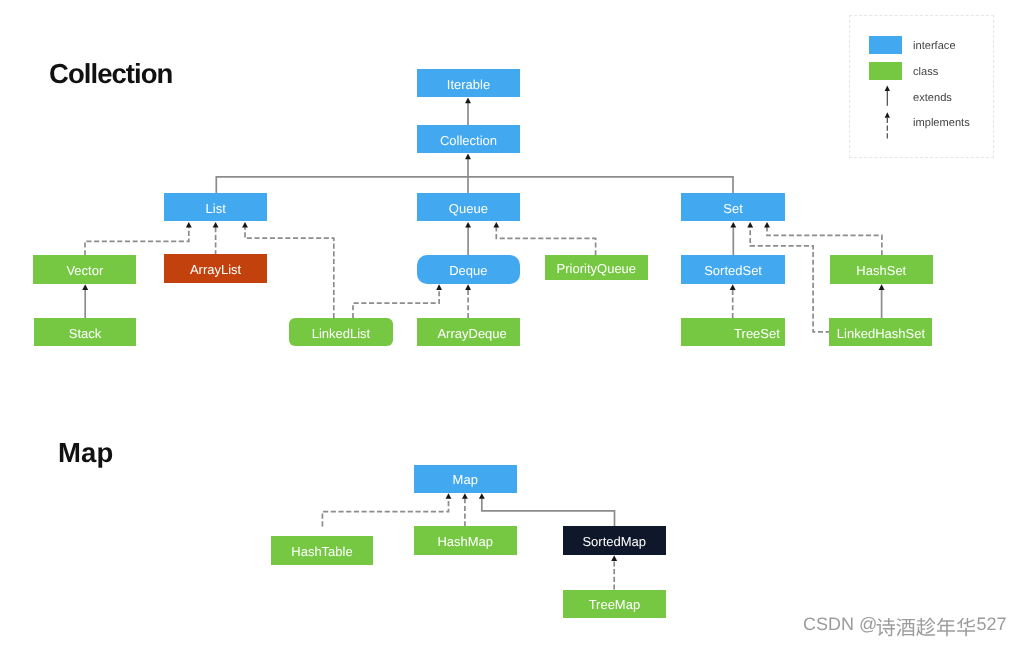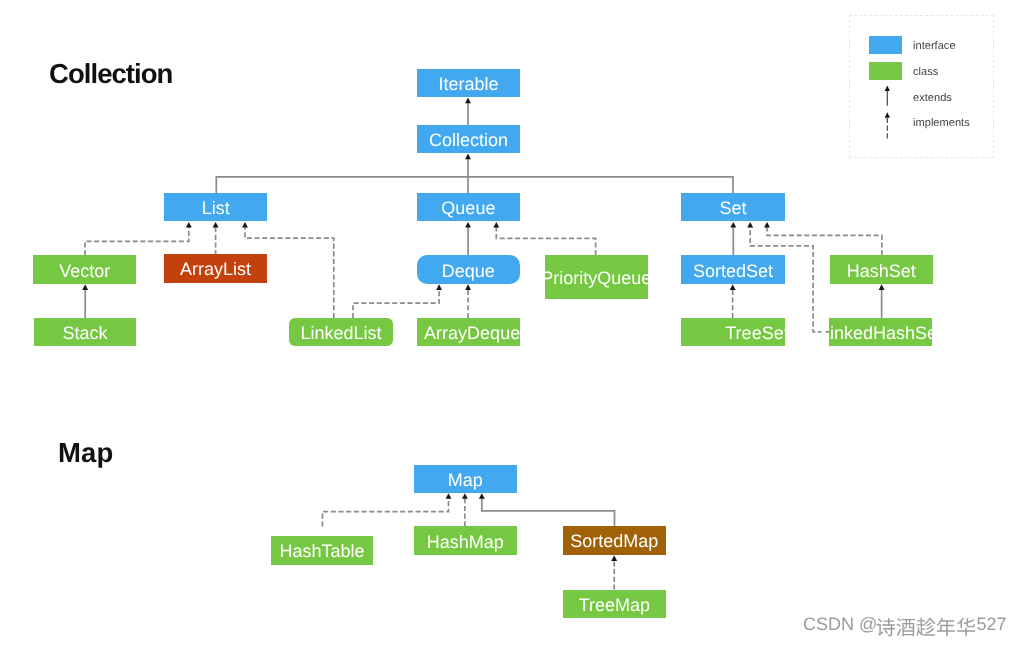--- a/index.html
+++ b/index.html
@@ -4,21 +4,21 @@
 <title>Java Collection and Map hierarchy</title>
 <style>
   html,body{margin:0;padding:0;background:#ffffff;}
   body{width:1024px;height:646px;overflow:hidden;
        font-family:"Liberation Sans",sans-serif;
        -webkit-font-smoothing:antialiased;text-rendering:geometricPrecision;}
   #stage{position:relative;width:1024px;height:646px;background:#ffffff;}
   .section-title{position:absolute;font-weight:bold;white-space:nowrap;
        line-height:1;letter-spacing:-0.3px;transform:translate3d(0,0,0);}
   .node{position:absolute;display:flex;align-items:center;justify-content:center;
-        color:#ffffff;white-space:nowrap;box-sizing:border-box;font-size:18px;}
+        color:#ffffff;white-space:nowrap;box-sizing:border-box;font-size:13px;}
   .node-label{display:block;line-height:1;transform:translate3d(0,1.2px,0);}
   
   #edges{position:absolute;left:0;top:0;}
   .legend-box{position:absolute;border:1px dashed #d9d9d9;box-sizing:border-box;}
   .legend-swatch{position:absolute;}
   .legend-label{position:absolute;white-space:nowrap;font-size:12px;line-height:1;
        transform:translate3d(0,0,0);}
   #watermark{position:absolute;white-space:nowrap;transform:translate3d(0,0,0);}
   #watermark span{display:block;}
 </style>
@@ -129,21 +129,21 @@
       </div>
       <div class="node" style="left: 33.3px; top: 255.3px; width: 103.1px; height: 28.6px; background: rgb(118, 200, 67);">
         <span class="node-label">Vector</span>
       </div>
       <div class="node" style="left: 164.2px; top: 254px; width: 102.7px; height: 28.6px; background: #c2410c;">
         <span class="node-label">ArrayList</span>
       </div>
       <div class="node" style="left: 416.7px; top: 255.3px; width: 103.2px; height: 28.6px; background: rgb(66, 168, 240); border-radius: 10px;">
         <span class="node-label">Deque</span>
       </div>
-      <div class="node" style="left: 544.8px; top: 255.3px; width: 103.1px; height: 44px; background: rgb(118, 200, 67);">
+      <div class="node" style="left: 544.8px; top: 255.3px; width: 103.1px; height: 25px; background: rgb(118, 200, 67);">
         <span class="node-label">PriorityQueue</span>
       </div>
       <div class="node" style="left: 681.4px; top: 255.3px; width: 103.4px; height: 28.6px; background: rgb(66, 168, 240);">
         <span class="node-label">SortedSet</span>
       </div>
       <div class="node" style="left: 830px; top: 255.3px; width: 102.6px; height: 28.6px; background: rgb(118, 200, 67); text-align: right;">
         <span class="node-label">HashSet</span>
       </div>
       <div class="node" style="left: 33.6px; top: 318px; width: 102.8px; height: 28.4px; background: rgb(118, 200, 67);">
         <span class="node-label">Stack</span>
@@ -162,21 +162,21 @@
       </div>
       <div class="node" style="left: 414px; top: 464.5px; width: 102.5px; height: 28.3px; background: rgb(66, 168, 240);">
         <span class="node-label">Map</span>
       </div>
       <div class="node" style="left: 271.1px; top: 536px; width: 101.8px; height: 28.5px; background: rgb(118, 200, 67);">
         <span class="node-label">HashTable</span>
       </div>
       <div class="node" style="left: 414px; top: 526.4px; width: 102.5px; height: 28.5px; background: rgb(118, 200, 67);">
         <span class="node-label">HashMap</span>
       </div>
-      <div class="node" style="left: 562.6px; top: 526px; width: 103.3px; height: 28.9px; background: #a16207; text-align: center;">
+      <div class="node" style="left: 562.6px; top: 526px; width: 103.3px; height: 28.9px; background: #0f172a; text-align: center;">
         <span class="node-label">SortedMap</span>
       </div>
       <div class="node" style="left: 563px; top: 589.6px; width: 102.8px; height: 28.1px; background: rgb(118, 200, 67);">
         <span class="node-label">TreeMap</span>
       </div>
     </div>
   <div id="legend">
       <div class="legend-box" style="left: 848.6px; top: 15.3px; width: 145.6px; height: 142.8px; border-color: rgb(230, 230, 230);"></div>
       <svg width="1024" height="646" style="position: absolute; left: 0px; top: 0px;">
         <path d="M887.3 105.8 L887.3 90.5" fill="none" stroke="#404040" stroke-width="1.15"></path>

